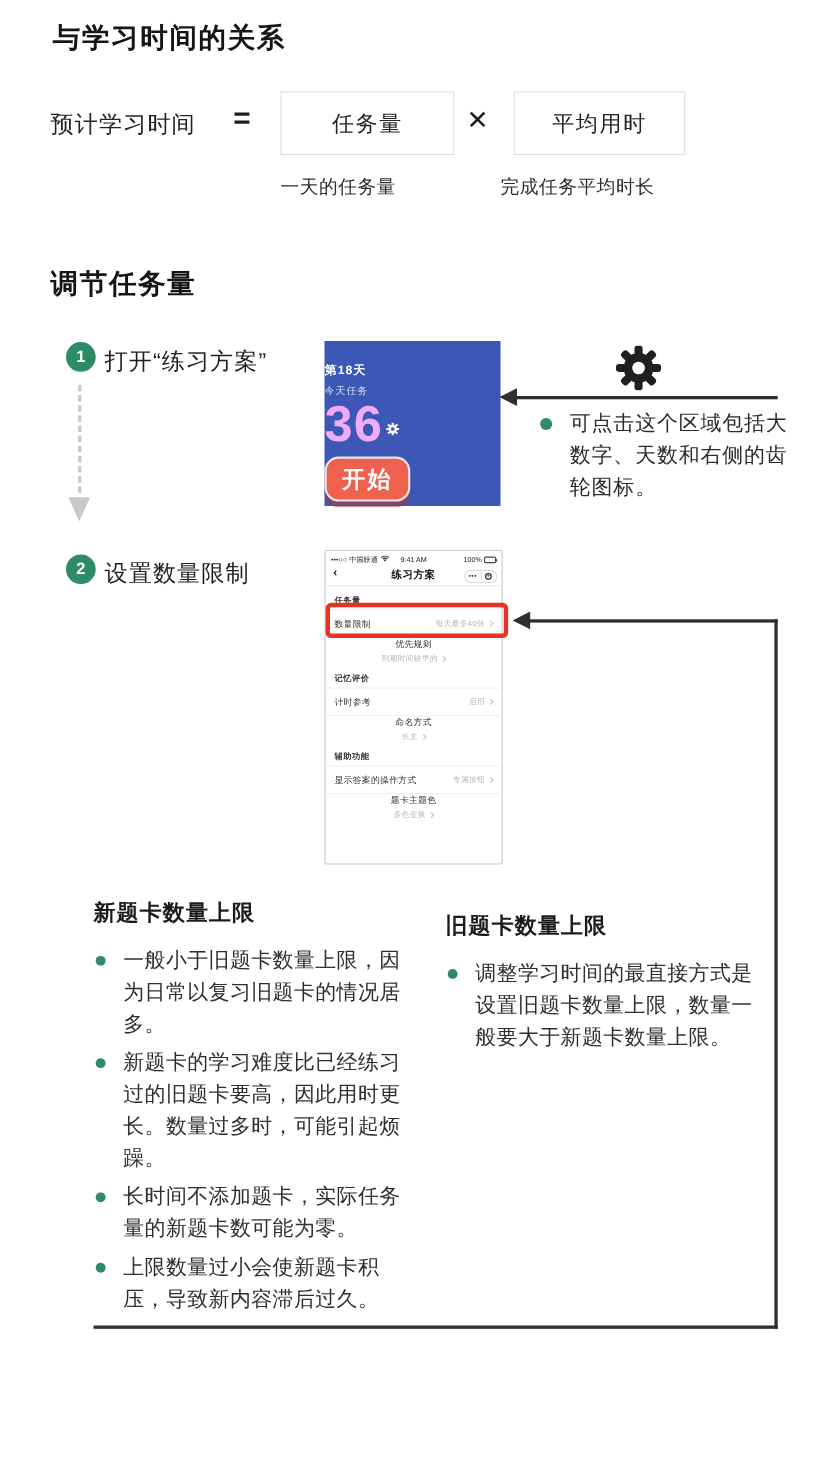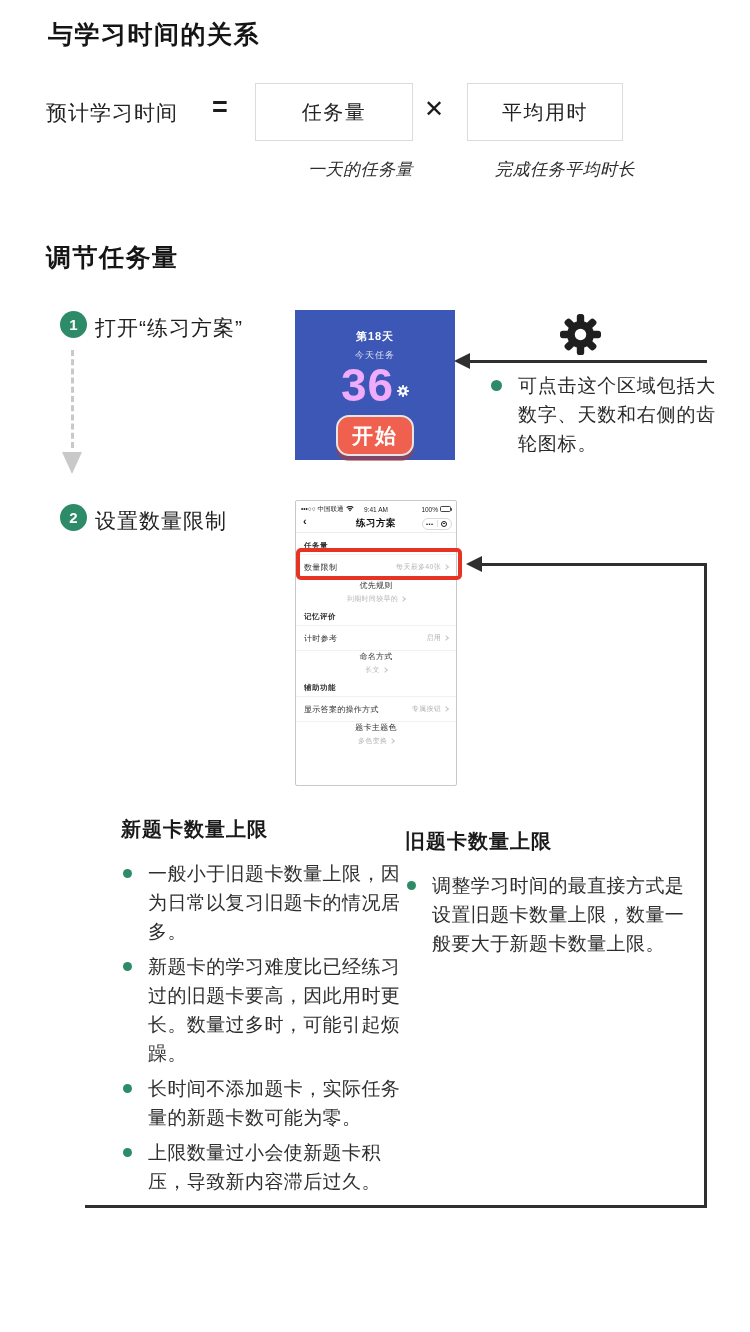--- a/index.html
+++ b/index.html
@@ -12,40 +12,40 @@
   .title-1 { left:48px; top:18px; }
   .title-2 { left:46px; top:241px; }
 
   .formula-lhs { position:absolute; left:46px; top:99px; font-size:21px; color:#222; letter-spacing:1px; }
   .equals { position:absolute; left:212px; top:92px; font-size:27px; font-weight:900; color:#1c1c1c; }
   .op-box { position:absolute; top:83px; height:58px; border:1.5px solid #dcdcdc; background:#fff;
             display:flex; align-items:center; justify-content:center; font-size:20px; color:#222; letter-spacing:1.5px; }
   .op-box-1 { left:255px; width:158px; }
   .op-box-2 { left:467px; width:156px; }
   .times { position:absolute; left:424px; top:95px; font-size:24px; font-weight:900; color:#1c1c1c; }
-  .caption { position:absolute; top:158px; font-size:17px; color:#2d2d2d; text-align:right; letter-spacing:0.5px;font-style:italic; }
+  .caption { position:absolute; top:158px; font-size:17px; color:#2d2d2d; text-align:left; letter-spacing:0.5px; }
   .caption-1 { left:255px; width:158px; }
   .caption-2 { left:455px; width:180px; }
 
   
   .step-circle { position:absolute; width:27px; height:27px; border-radius:50%; background:#2e8b67;
                  color:#fff; font-size:15px; font-weight:700; display:flex; align-items:center; justify-content:center; }
   .step1-circle { left:60px; top:311px; }
   .step2-circle { left:60px; top:504px; }
   .step-label { position:absolute; font-size:21px; color:#1e1e1e; letter-spacing:1px; }
   .step1-label { left:95px; top:314px; }
   .step2-label { left:95px; top:507px; }
 
   .dash-line { position:absolute; left:71px; top:350px; height:98px; width:0; border-left:3px dashed #c9c9c9; }
   .dash-arrowhead { position:absolute; left:62px; top:452px; width:0; height:0;
                     border-left:10px solid transparent; border-right:10px solid transparent; border-top:22px solid #c9c9c9; }
 
   
   .app-card { position:absolute; left:295px; top:310px; width:160px; height:150px; background:#3c57b5;
-              display:flex; flex-direction:column; align-items:center; }
+              display:flex; flex-direction:column; align-items:flex-start; }
   .app-day { margin-top:19px; font-size:11px; font-weight:700; color:#fff; letter-spacing:1px; }
   .app-task { margin-top:5px; font-size:9px; color:rgba(255,255,255,0.82); letter-spacing:1px; }
   .count-row { display:flex; align-items:flex-end; margin-top:0px; }
   .app-count { font-size:46px; font-weight:800; color:#f0abfc; letter-spacing:1px; line-height:46px; }
   .count-gear { margin:0 0 7px 3px; }
   .start-btn { margin-top:7px; width:78px; height:41px; border-radius:13px; background:#f0604f;
                border:2px solid #e5e5e5; box-shadow:0 5px 0 rgba(184,56,44,0.55);
                display:flex; align-items:center; justify-content:center;
                color:#fff; font-size:21px; font-weight:700; letter-spacing:2px; cursor:pointer; }
 
@@ -93,21 +93,21 @@
   .row-label { font-size:8px; color:#333; letter-spacing:0.3px; }
   .row-right { display:flex; align-items:center; gap:3px; }
   .row-value { font-size:7px; color:#b5b5b5; letter-spacing:0.3px; }
   .chev { width:4px; height:4px; border-top:1px solid #c4c4c4; border-right:1px solid #c4c4c4; transform:rotate(45deg); }
 
   .red-box { position:absolute; left:296px; top:548px; width:166px; height:32px;
              border:4px solid #e73323; border-radius:5px; pointer-events:none; }
 
   
   .col { position:absolute; top:816px; }
-  .col-1 { left:85px; width:290px;margin-left:36px; }
+  .col-1 { left:85px; width:290px; }
   .col-2 { left:405px; width:300px;margin-top:12px; }
   .col-heading { font-size:20px; font-weight:700; color:#1a1a1a; letter-spacing:1px; }
   .bullets { margin-top:16px; list-style:none; }
   .bullets li { position:relative; padding-left:27px; font-size:19px; line-height:29px; letter-spacing:0.4px;
                 color:#2e2e2e; margin-bottom:6px; }
   .bullets li .dot { position:absolute; left:2px; top:10px; width:9px; height:9px; border-radius:50%; background:#2e8b67; }
   .col-1 .bullets li { width:282px; }
   .col-2 .bullets li { width:292px; }
 </style>
 </head>

